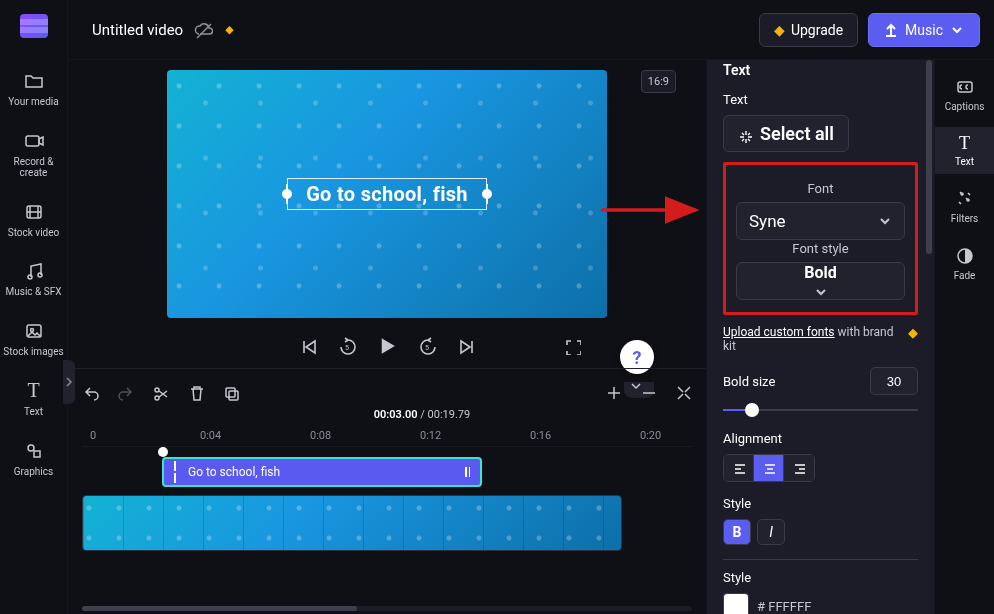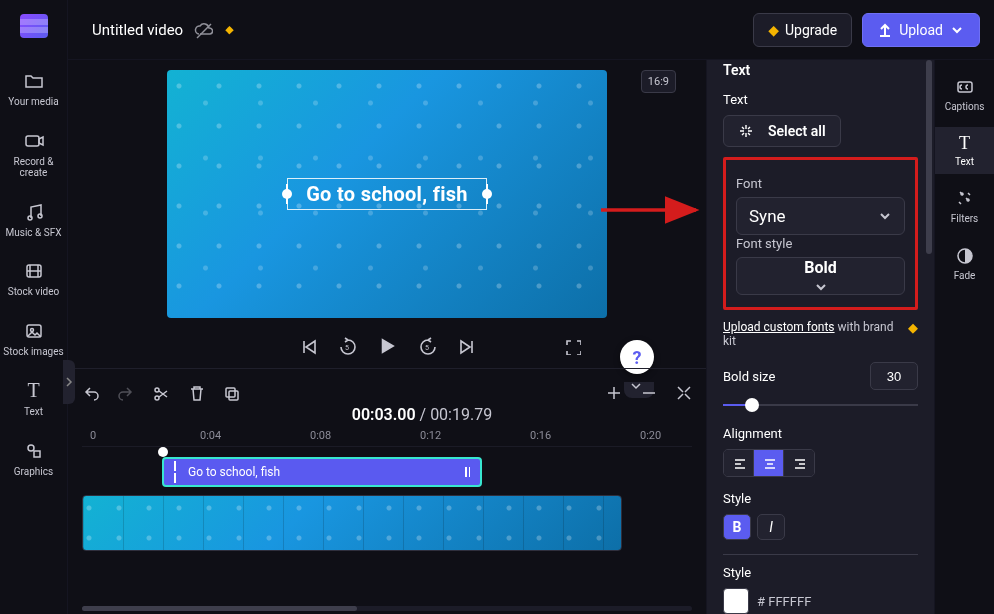--- a/index.html
+++ b/index.html
@@ -187,21 +187,21 @@
     min-height:0;
   }
   .tl-toolbar {
     display:flex; align-items:center;
     gap: 18px;
     height: 30px;
   }
   .tl-toolbar .spacer2 { flex:1; }
   .tl-toolbar svg { width:17px; height:17px; stroke:var(--text-1); fill:none; stroke-width:1.5; cursor:pointer;}
   .tl-toolbar .icon-dim svg { opacity:.35; }
-  .timecode { font-size:16px; color:var(--text-1);margin-top:40px;}
+  .timecode { font-size:11px; color:var(--text-1);margin-top:40px;}
   .timecode b { color: var(--text-0); font-weight:600;}
   .tl-right { display:flex; gap:18px; }
   .ruler {
     position:relative;
     height: 32px;
     margin-top: 6px;
     border-bottom: 1px solid #1b1b26;
     font-size: 11px;
     color: var(--text-2);
   }
@@ -274,38 +274,39 @@
   }
   .section-title {
     font-size: 13px; color: var(--text-0);
     margin: 14px 0 8px 0;
   }
   .label-sub {
     font-size: 13px; color: var(--text-1);
     margin: 6px 0;
   }
   .select-all {
-    display:inline-flex; align-items:flex-end; gap:14px;
+    display:inline-flex; align-items:flex-end; gap:6px;
     border:1px solid var(--border);
     background: var(--bg-2);
     border-radius:6px;
     padding: 7px 14px;
-    font-size: 14px; font-weight:600;
+    font-size: 18px; font-weight:600;
     cursor:pointer;
   }
   .sparkle {
     width:16px;height:16px; position:relative;
   }
   .sparkle svg { width:16px;height:16px; stroke:var(--text-0); fill:none; stroke-width:1.4;}
   .highlight-box {
     border: 3px solid #d41c1c;
     border-radius: 2px;
     padding: 10px 10px 12px 10px;
     margin-top: 10px;
     position:relative;
+    text-align:center;
   }
   .dropdown {
     display:flex; align-items:center; justify-content:space-between;
     border:1px solid var(--border);
     background: var(--bg-2);
     border-radius:6px;
     height: 38px;
     padding: 0 12px;
     margin-top: 4px;
     cursor:pointer;
@@ -449,32 +450,32 @@
     </div>
     <div class="rail-item">
       <svg>
           <rect x="3" y="6" width="13" height="10" rx="2"></rect>
           <path d="M16 9l4-2v8l-4-2z"></path>
         </svg>
       <span>Record &amp; create</span>
     </div>
     <div class="rail-item">
       <svg>
+          <rect x="4" y="5" width="14" height="12" rx="2"></rect>
+          <path d="M7 5v12M15 5v12M4 11h14"></path>
+        </svg>
+      <span>Stock video</span>
+    </div>
+    <div class="rail-item">
+      <svg>
           <path d="M8 17V6l10-2v11"></path>
           <circle cx="7" cy="17" r="2"></circle>
           <circle cx="17" cy="15" r="2"></circle>
         </svg>
       <span>Music &amp; SFX</span>
-    </div>
-    <div class="rail-item">
-      <svg>
-          <rect x="4" y="5" width="14" height="12" rx="2"></rect>
-          <path d="M7 5v12M15 5v12M4 11h14"></path>
-        </svg>
-      <span>Stock video</span>
     </div>
     <div class="rail-item">
       <svg>
           <rect x="4" y="5" width="14" height="12" rx="2"></rect>
           <circle cx="9" cy="10" r="1.5"></circle>
           <path d="M5 16l4-4 3 3 2-2 4 4"></path>
         </svg>
       <span>Stock images</span>
     </div>
     <div class="rail-item">
@@ -501,21 +502,21 @@
     <span class="diamond-sm">◆</span>
     <div class="spacer"></div>
     <div class="btn">
       <span class="gold">◆</span>
       <span>Upgrade</span>
     </div>
     <div class="btn btn-primary">
       <svg>
           <path d="M8 3v10M4 7l4-4 4 4M3 14h10"></path>
         </svg>
-      <span>Upload</span>
+      <span>Music</span>
       <svg>
           <path d="M4 6l4 4 4-4"></path>
         </svg>
     </div>
   </div>
 
   <div class="center">
     <div class="preview-area">
       <div class="aspect-badge">16:9</div>
       <div class="preview">

